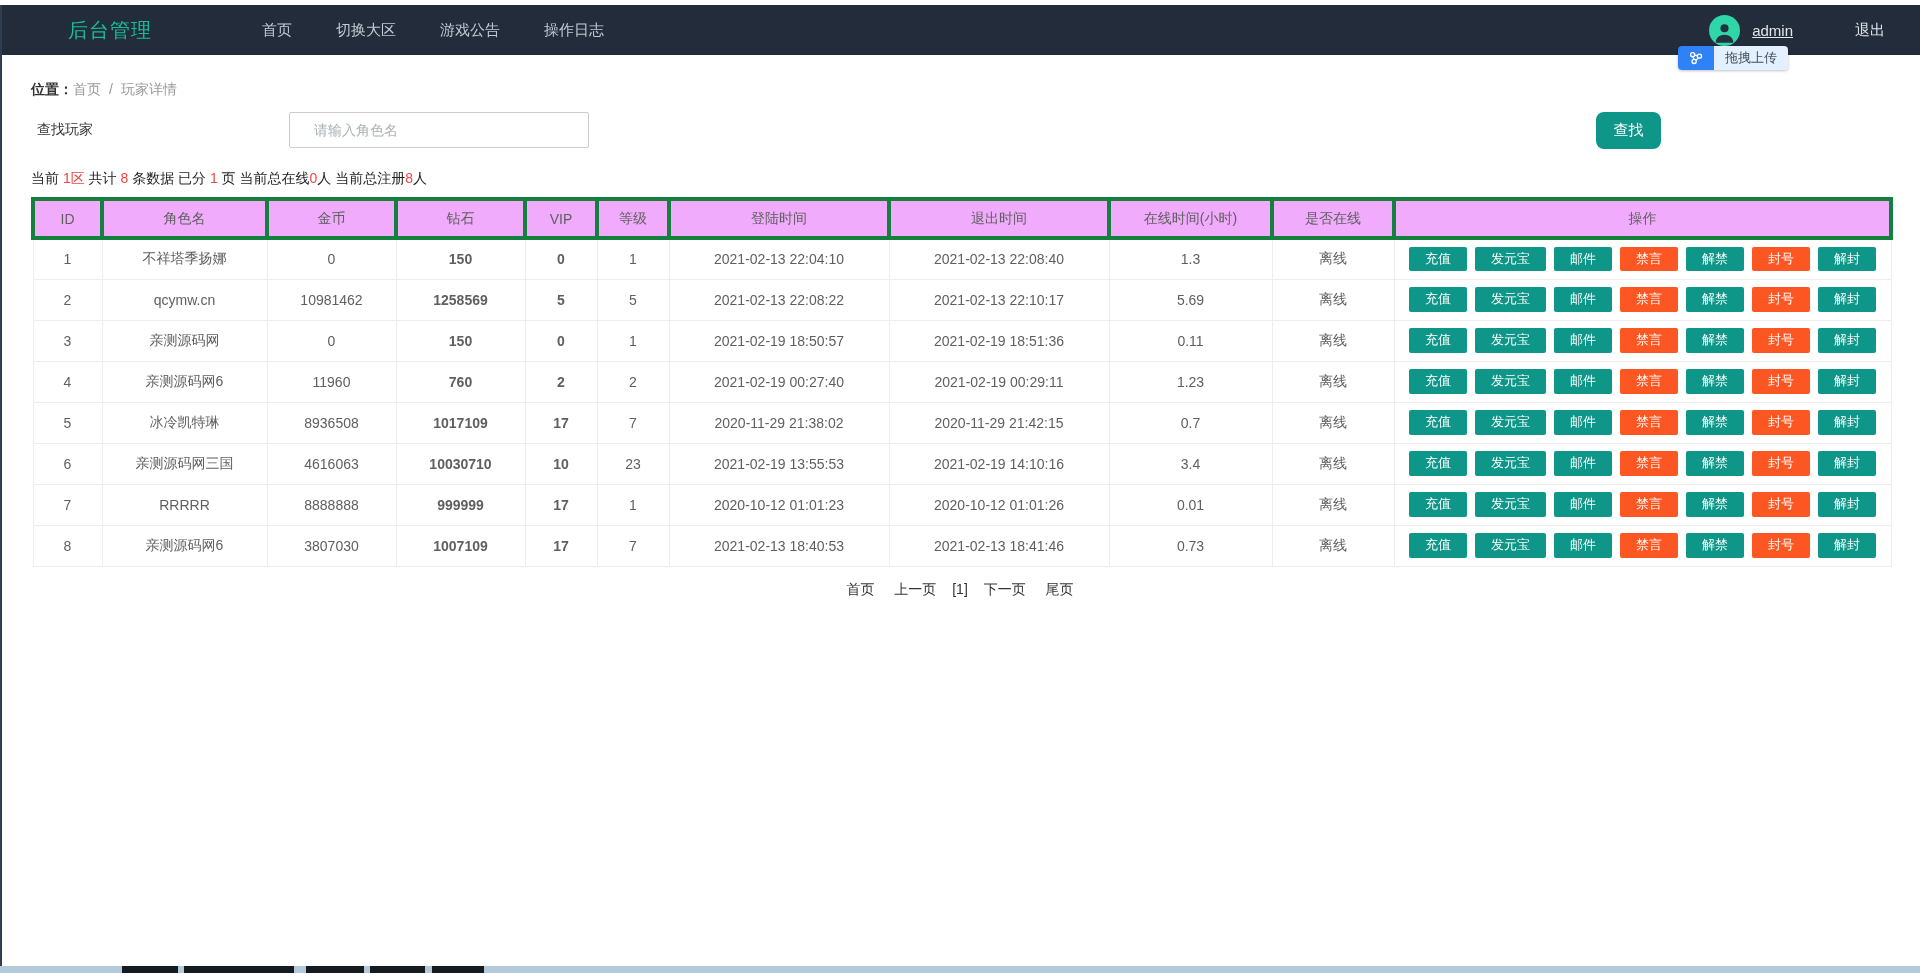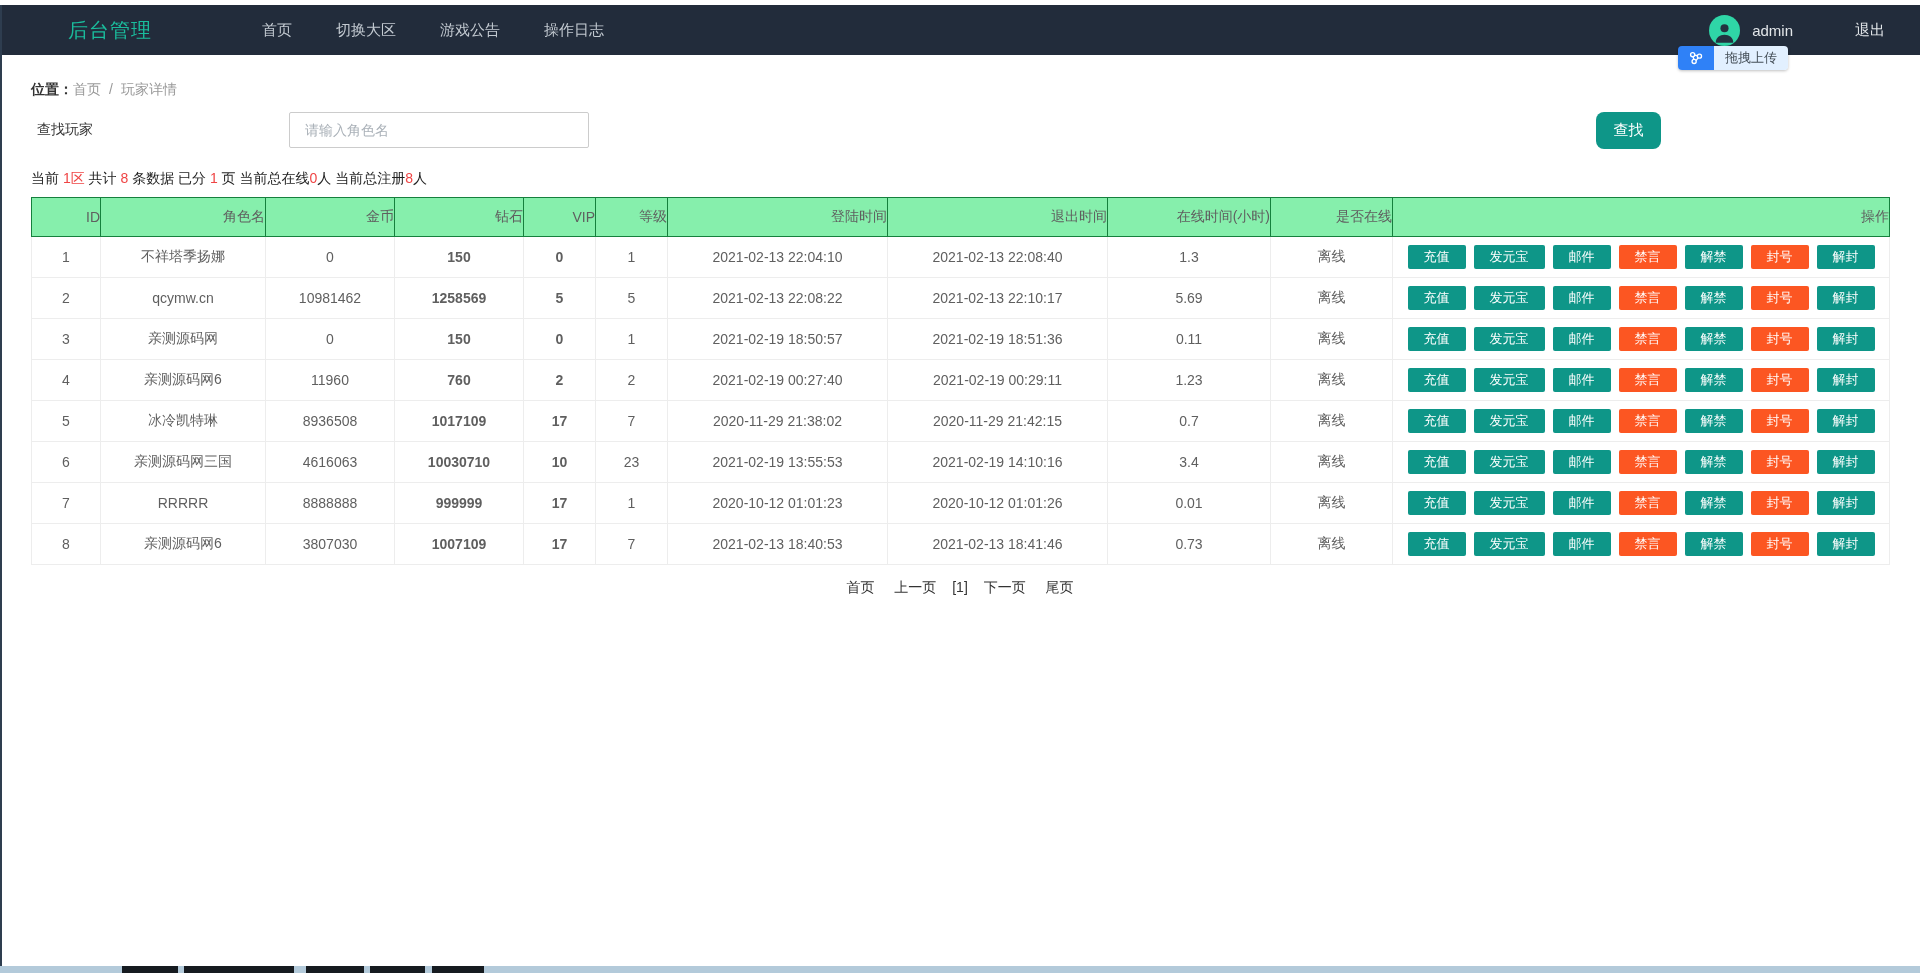--- a/index.html
+++ b/index.html
@@ -24,21 +24,21 @@
   }
   .brand { color: #1abc9c; font-size: 20px; margin-left: 68px; letter-spacing: 1px; }
   .nav-items { display: flex; list-style: none; margin-left: 88px; }
   .nav-item { color: #c3cad1; font-size: 15px; padding: 0 22px; line-height: 50px; cursor: pointer; }
   .nav-right { margin-left: auto; display: flex; align-items: center; }
   .avatar {
     width: 31px; height: 31px; border-radius: 50%; background: #2fd6a7;
     overflow: hidden; display: flex; align-items: flex-end; justify-content: center;
   }
   .avatar svg { width: 27px; height: 27px; }
-  .nav-user { color: #e2e6e9; font-size: 15px; margin-left: 12px; }
+  .nav-user { color: #e2e6e9; font-size: 15px; margin-left: 12px; text-decoration: underline; }
   .nav-logout { color: #e2e6e9; font-size: 15px; margin-left: 62px; margin-right: 35px; cursor: pointer; }
 
   
   .drag-tip {
     position: absolute; left: 1678px; top: 46px; height: 24px; display: flex;
     border-radius: 4px; overflow: hidden; z-index: 40;
     box-shadow: 0 1px 3px rgba(0,0,0,.25);
     font-family: Liberation Serif, serif;
   }
   .drag-tip .icon-box { width: 36px; background: #2f81f7; display: flex; align-items: center; justify-content: center; }
@@ -49,39 +49,39 @@
   .breadcrumb { margin: 26px 0 0 31px; font-size: 14px; color: #999; }
   .breadcrumb .loc { color: #333; font-weight: bold; }
   .breadcrumb a { color: #999; text-decoration: none; cursor: pointer; }
   .breadcrumb .sep { margin: 0 8px; }
 
   
   .search-row { position: relative; height: 37px; margin-top: 13px; }
   .search-label { position: absolute; left: 37px; top: 9px; color: #333; font-size: 14px; }
   .search-input {
     position: absolute; left: 289px; top: 0; width: 300px; height: 36px;
-    border: 1px solid #ccc; border-radius: 2px; padding: 0 15px; font-size: 14px; color: #333;
+    border: 1px solid #ccc; border-radius: 2px; padding: 0 24px; font-size: 14px; color: #333;
     font-family: "Liberation Sans", "DejaVu Sans", sans-serif; outline: none;
   }
   .search-input::placeholder { color: #aab1b8; }
   .search-btn {
     position: absolute; left: 1596px; top: 0; width: 65px; height: 37px;
     background: #0e9688; color: #fff; border: none; border-radius: 8px; font-size: 15px; cursor: pointer;
     font-family: "Liberation Sans", "DejaVu Sans", sans-serif;
   }
 
   
   .summary { margin: 21px 0 0 31px; color: #1f1f1f; font-size: 14px; }
   .summary .red { color: #ef4444; }
 
   
   table.data { margin: 9px 31px 0 31px; width: 1858px; border-collapse: collapse; table-layout: fixed; }
   table.data th {
-    height: 39px; background: #86efac; color: #5f5f5f; font-weight: 400; font-size: 14px;
-    border: 1px solid #15803d; text-align: right;
+    height: 39px; background: #f0abfc; color: #5f5f5f; font-weight: 400; font-size: 14px;
+    border: 4px solid #15803d; text-align: center;
   }
   table.data td {
     height: 41px; color: #5f5f5f; font-size: 14px; text-align: center;
     border: 1px solid #ededed; background: #fff; overflow: hidden; white-space: nowrap;
   }
   td.diamond { color: #00d40c; font-weight: bold; }
   td.vip { color: #ff0000; font-weight: bold; }
   .op-btn {
     display: inline-block; border: none; border-radius: 2px; color: #fff; font-size: 13px;
     padding: 5px 16px; margin: 0 4px; cursor: pointer; line-height: 1.1;

